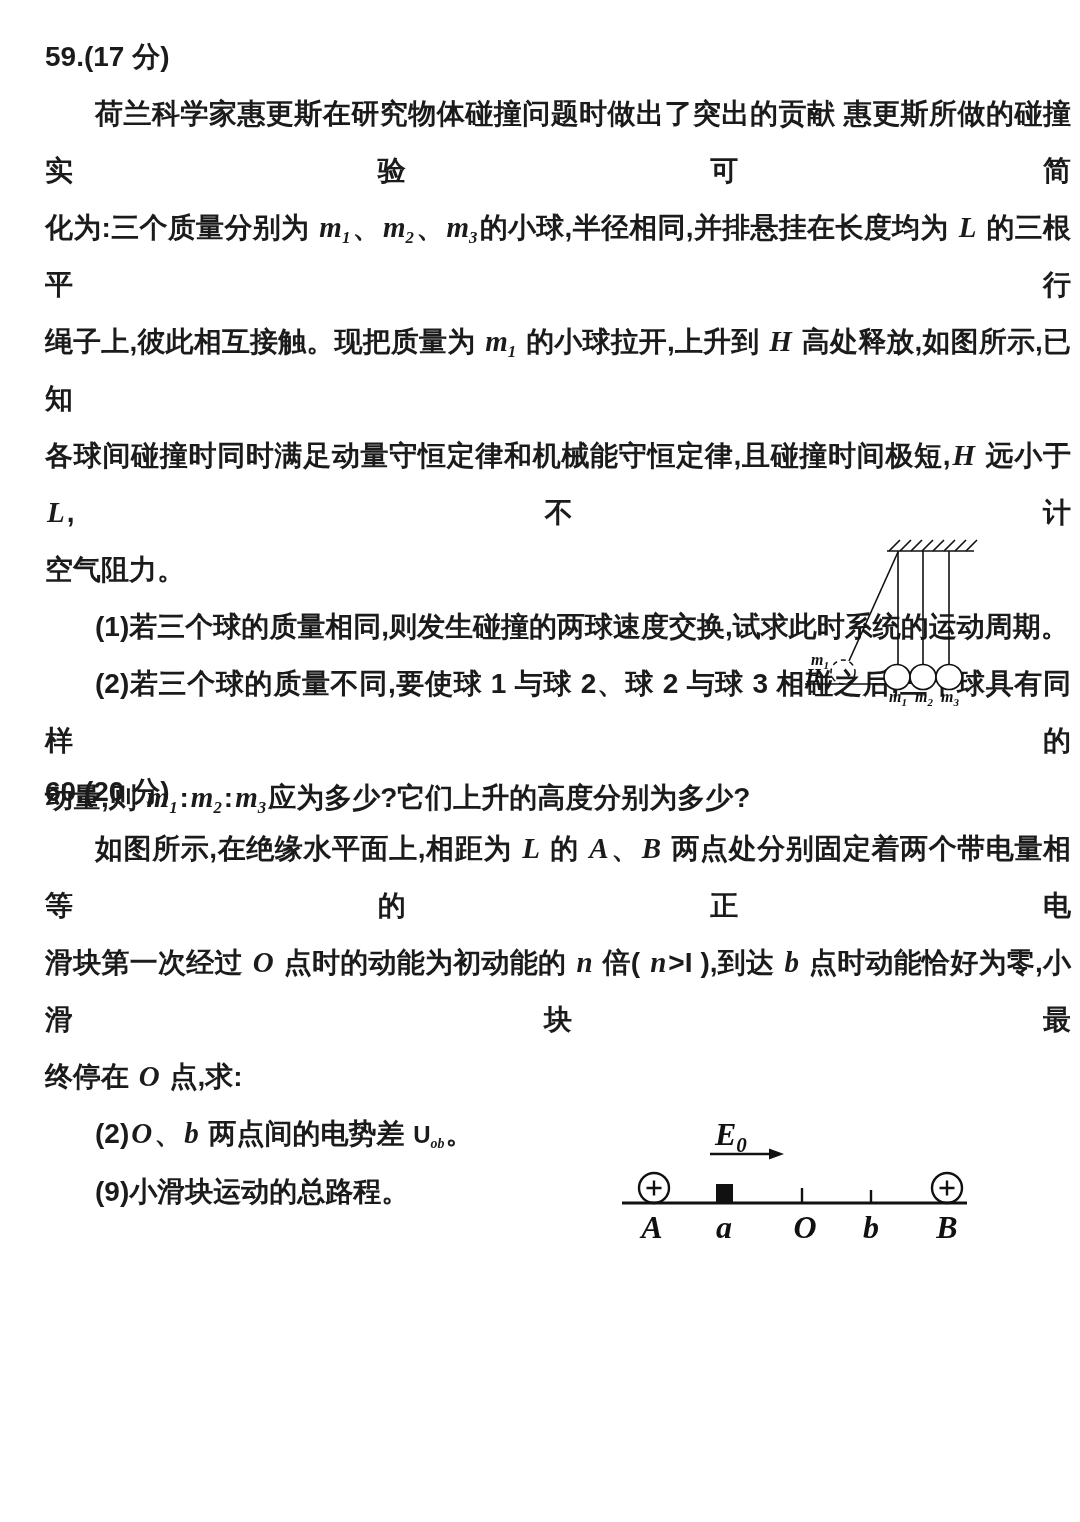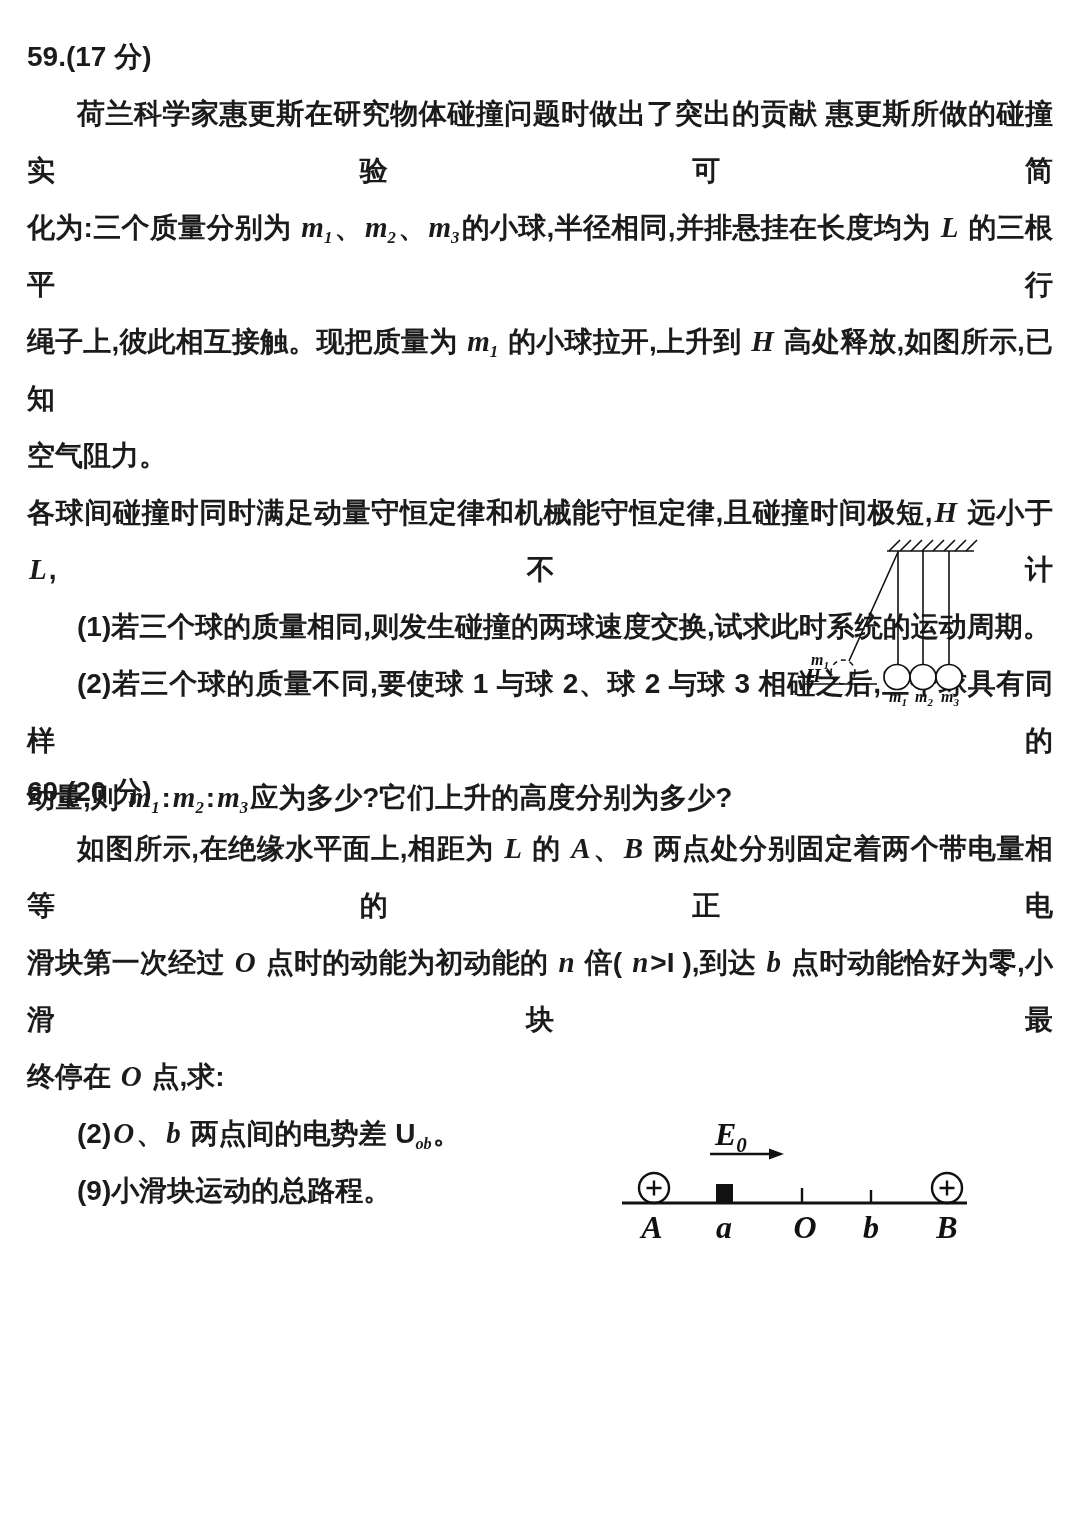--- a/index.html
+++ b/index.html
@@ -1,33 +1,33 @@
 <!DOCTYPE html>
 <html><head>
 <meta charset="utf-8">
 <style>
   html,body{margin:0;padding:0;}
   body{
     width:1080px;height:1522px;background:#ffffff;position:relative;overflow:hidden;
     font-family:"Liberation Sans",sans-serif;color:#1b1b1b;
   }
   .textblock{
-    position:absolute;left:27px;width:1026px;
+    position:absolute;left:45px;width:1026px;
     font-size:28px;line-height:57px;font-weight:600;
   }
   .line{min-height:57px;}
   .line.just{text-align:justify;text-align-last:justify;}
   .line.indent{text-indent:50px;}
   .var{
     font-family:"Liberation Serif",serif;font-style:italic;font-weight:600;
     font-size:29px;padding:0 2px;
   }
   .uvar{
     font-family:"Liberation Sans",sans-serif;font-style:normal;font-weight:600;
-    font-size:28px;padding:0 1px;
+    font-size:24px;padding:0 1px;
   }
   .var sub,.uvar sub{
     font-family:"Liberation Serif",serif;font-style:italic;
     font-size:0.58em;line-height:0;vertical-align:-0.35em;
   }
   svg.diagram{position:absolute;}
   .stk{stroke:#111;stroke-width:1.6;fill:none;}
   .stk2{stroke:#111;stroke-width:2.4;fill:none;}
   .stk3{stroke:#111;stroke-width:3;fill:none;}
   .dashedc{stroke:#111;stroke-width:1.5;fill:none;stroke-dasharray:5 4;}
@@ -40,22 +40,22 @@
 </head>
 <body>
 
 <div class="page">
 
   <section class="textblock" style="top:28px">
       <div class="line">59.(17 分)</div>
       <div class="line indent just">荷兰科学家惠更斯在研究物体碰撞问题时做出了突出的贡献 惠更斯所做的碰撞实验可简</div>
       <div class="line just">化为:三个质量分别为 <span class="var">m<sub>1</sub></span>、<span class="var">m<sub>2</sub></span>、<span class="var">m<sub>3</sub></span>的小球,半径相同,并排悬挂在长度均为 <span class="var">L</span> 的三根平行</div>
       <div class="line just">绳子上,彼此相互接触。现把质量为 <span class="var">m<sub>1</sub></span> 的小球拉开,上升到 <span class="var">H</span> 高处释放,如图所示,已知</div>
+      <div class="line just">各球间碰撞时同时满足动量守恒定律和机械能守恒定律,且碰撞时间极短,<span class="var">H</span> 远小于 <span class="var">L</span>,不计</div>
       <div class="line">空气阻力。</div>
-      <div class="line just">各球间碰撞时同时满足动量守恒定律和机械能守恒定律,且碰撞时间极短,<span class="var">H</span> 远小于 <span class="var">L</span>,不计</div>
       <div class="line indent">(1)若三个球的质量相同,则发生碰撞的两球速度交换,试求此时系统的运动周期。</div>
       <div class="line indent just">(2)若三个球的质量不同,要使球 1 与球 2、球 2 与球 3 相碰之后,三个球具有同样的</div>
       <div class="line">动量,则 <span class="var">m<sub>1</sub></span>:<span class="var">m<sub>2</sub></span>:<span class="var">m<sub>3</sub></span>应为多少?它们上升的高度分别为多少?</div>
     </section>
 
   <svg class="diagram" style="left:793px;top:536px" width="200" height="180" viewBox="0 0 200 180">
     <g>
       <line class="stk" x1="94" y1="15" x2="181" y2="15"></line>
       <path class="stk" d="M96 15 l11 -11 M107 15 l11 -11 M118 15 l11 -11 M129 15 l11 -11 M140 15 l11 -11 M151 15 l11 -11 M162 15 l11 -11 M173 15 l11 -11"></path>
     </g>

